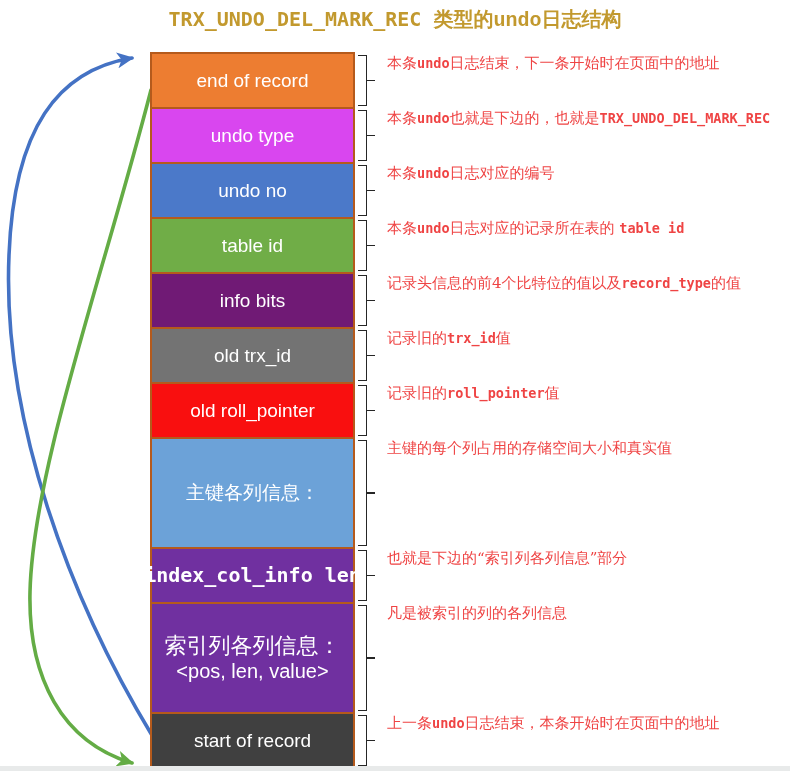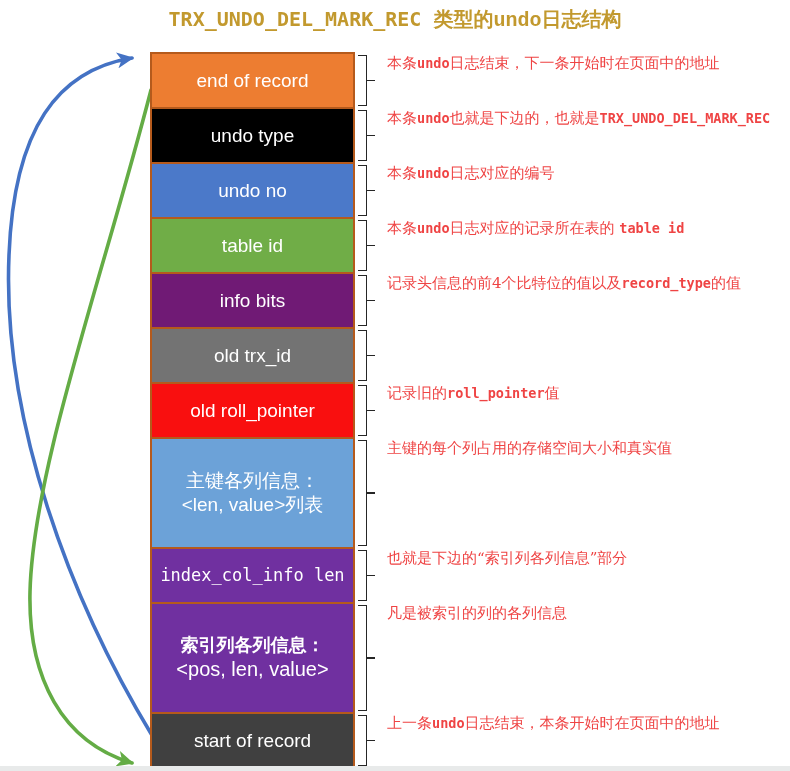--- a/index.html
+++ b/index.html
@@ -35,24 +35,24 @@
     align-items:center;justify-content:center;
     flex:0 0 auto;
   }
   .label{
     color:#ffffff;font-size:19px;line-height:1.25;
     font-family:"Liberation Sans",sans-serif;
     white-space:nowrap;
   }
   .label.mono{
     font-family:"DejaVu Sans Mono",monospace;
-    font-weight:normal;font-size:17px;
+    font-weight:bold;font-size:20px;
   }
   .label.sub{font-size:20px;font-weight:normal;}
-  .label.strong{font-weight:700;font-size:18px;}
+  .label.strong{font-weight:400;font-size:22px;}
   
   .bracket{
     box-sizing:border-box;
     align-self:stretch;
     flex:0 0 9px;width:9px;
     margin:3px 0 3px 3px;
     border-top:1.5px solid #262626;
     border-right:1.5px solid #262626;
     border-bottom:1.5px solid #262626;
     position:relative;
@@ -108,21 +108,21 @@
 
     <div class="row">
       <div class="box" style="background: rgb(237, 125, 49);">
         <span class="label">end of record</span>
       </div>
       <div class="bracket"></div>
       <div class="ann"><span class="p">本条</span><span class="c">undo</span><span class="p">日志结束，下一条开始时在页面中的地址</span></div>
     </div>
 
     <div class="row">
-      <div class="box" style="background: #000000;">
+      <div class="box" style="background: #d946ef;">
         <span class="label">undo type</span>
       </div>
       <div class="bracket"></div>
       <div class="ann"><span class="p">本条</span><span class="c">undo</span><span class="p">也就是下边的，也就是</span><span class="c">TRX_UNDO_DEL_MARK_REC</span></div>
     </div>
 
     <div class="row">
       <div class="box" style="background: rgb(75, 121, 201);">
         <span class="label">undo no</span>
       </div>
@@ -144,34 +144,34 @@
       </div>
       <div class="bracket"></div>
       <div class="ann"><span class="p">记录头信息的前4个比特位的值以及</span><span class="c">record_type</span><span class="p">的值</span></div>
     </div>
 
     <div class="row">
       <div class="box" style="background: #737373;">
         <span class="label">old trx_id</span>
       </div>
       <div class="bracket"></div>
+      <div class="ann"><span class="p">记录旧的</span><span class="c">trx_id</span><span class="p">值</span></div>
     </div>
 
     <div class="row">
       <div class="box" style="background: rgb(249, 15, 15);">
         <span class="label">old roll_pointer</span>
       </div>
       <div class="bracket"></div>
       <div class="ann"><span class="p">记录旧的</span><span class="c">roll_pointer</span><span class="p">值</span></div>
     </div>
 
     <div class="row tall">
       <div class="box" style="background: rgb(108, 162, 216);">
         <span class="label">主键各列信息：</span>
-        <span class="label">&lt;len, value&gt;列表</span>
       </div>
       <div class="bracket"></div>
       <div class="ann"><span class="p">主键的每个列占用的存储空间大小和真实值</span></div>
     </div>
 
     <div class="row">
       <div class="box" style="background: rgb(112, 48, 160);">
         <span class="label mono">index_col_info len</span>
       </div>
       <div class="bracket"></div>

